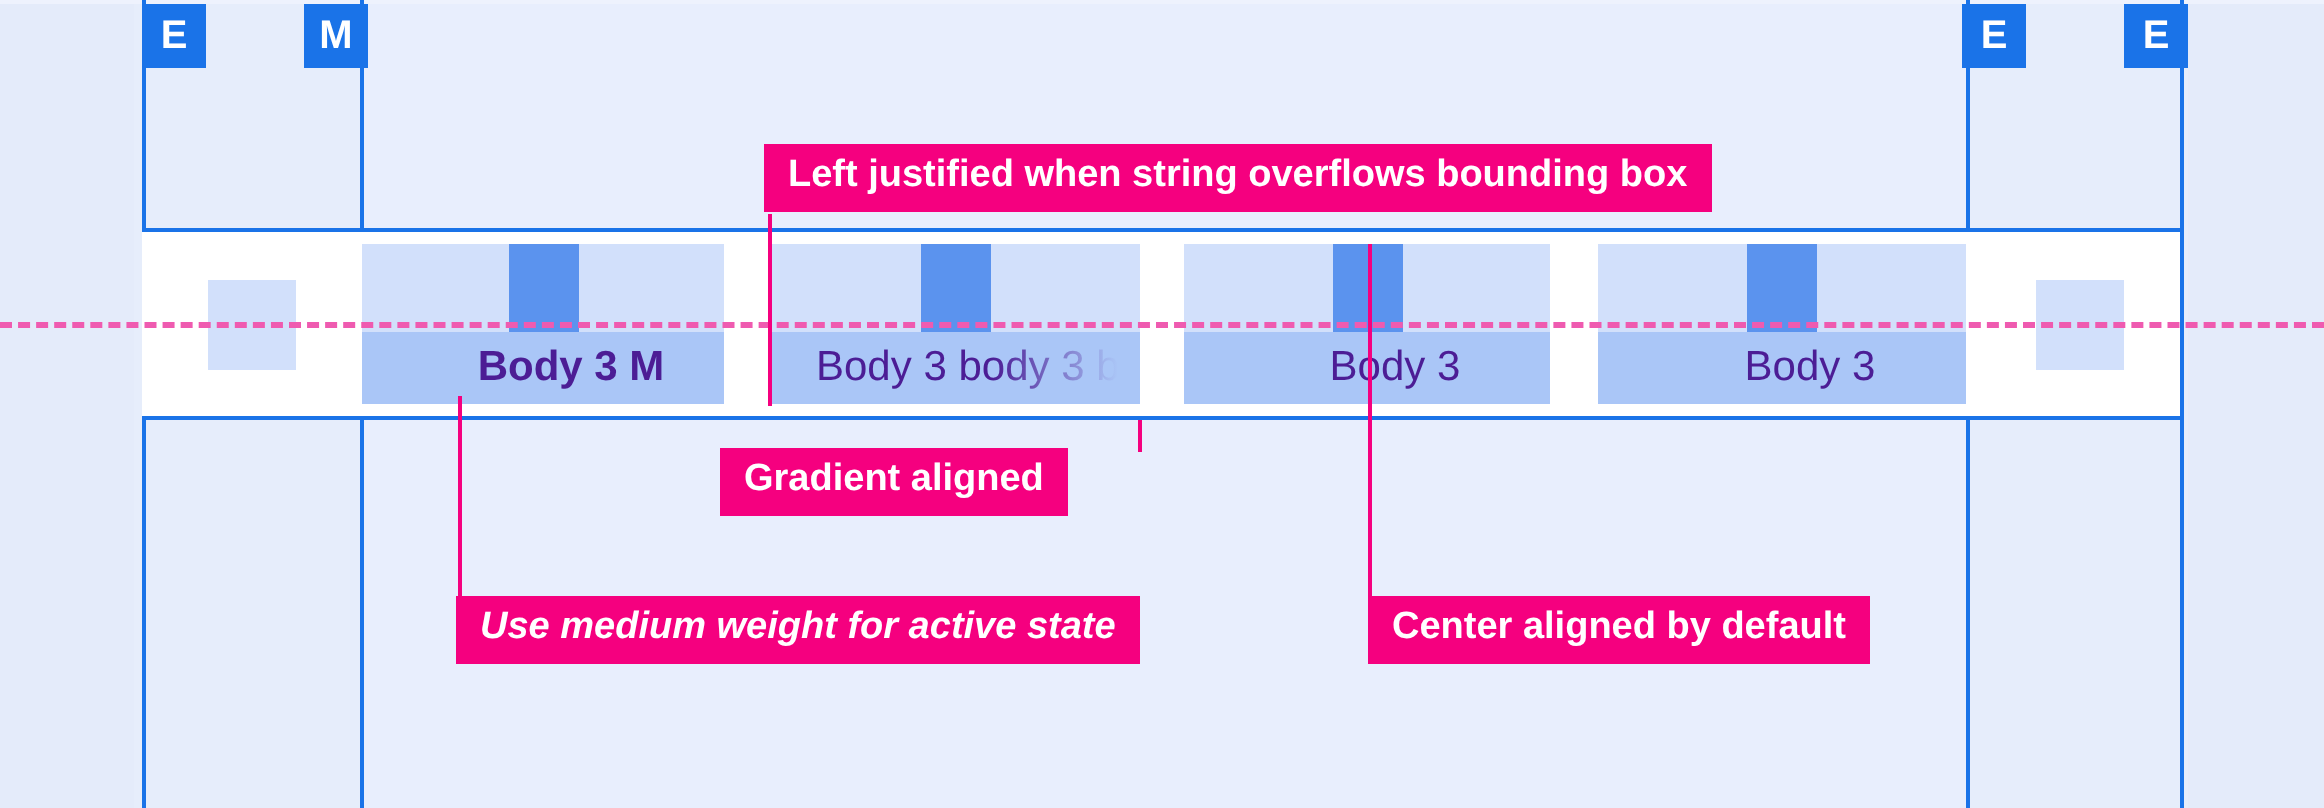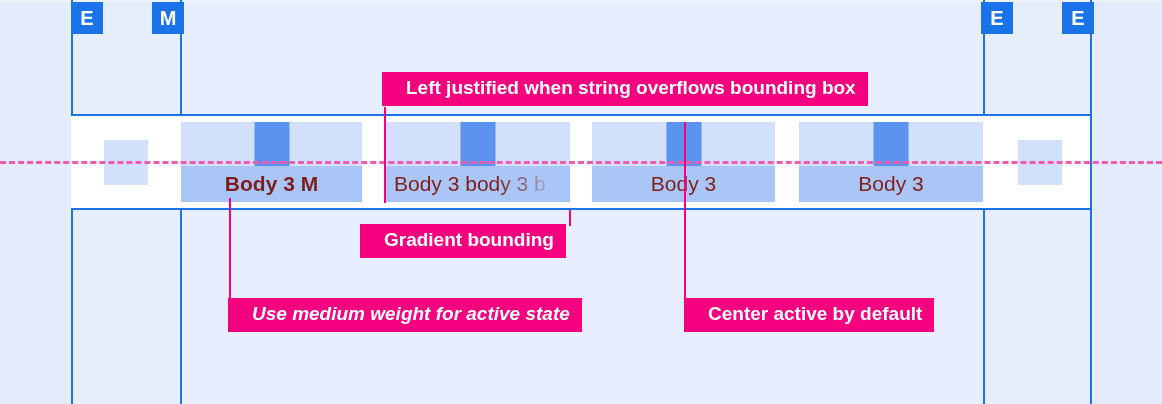--- a/index.html
+++ b/index.html
@@ -115,26 +115,26 @@
     left: 0;
     top: 44px;
     width: 100%;
     height: 36px;
     background: #aac6f7;
     overflow: hidden;
   }
   .card-label {
     position: absolute;
     top: 0;
-    left: 0;
+    left: 14px;
     width: 100%;
     height: 36px;
     line-height: 36px;
     font-size: 21px;
-    color: #7f1d1d;
+    color: #4c1d95;
     text-align: center;
     white-space: nowrap;
   }
   .card-label.medium {
     font-weight: bold;
   }
   .card-label.leftjust {
     text-align: left;
     padding-left: 9px;
     box-sizing: border-box;
@@ -161,21 +161,21 @@
   }
 
   
   .anno-label {
     position: absolute;
     background: #f5007f;
     color: #ffffff;
     font-size: 19px;
     font-weight: bold;
     white-space: nowrap;
-    padding: 5px 12px 7px 24px;
+    padding: 5px 12px 7px 12px;
     box-sizing: border-box;
     line-height: 22px;
   }
   .anno-line {
     position: absolute;
     background: #f5007f;
     width: 2px;
   }
 
   
@@ -253,20 +253,20 @@
         </div>
       </div>
     </div>
 
   <div class="baseline"></div>
 
   <div id="annotations-layer">
       <div class="anno-line" style="left: 384px; top: 107px; height: 96px;"></div>
       <div class="anno-label" style="left: 382px; top: 72px;">Left justified when string overflows bounding box</div>
       <div class="anno-line" style="left: 569px; top: 210px; height: 16px;"></div>
-      <div class="anno-label" style="left: 360px; top: 224px;">Gradient bounding</div>
+      <div class="anno-label" style="left: 360px; top: 224px;">Gradient aligned</div>
       <div class="anno-line" style="left: 229px; top: 198px; height: 102px;"></div>
       <div class="anno-label" style="left: 228px; top: 298px; font-style: italic;">Use medium weight for active state</div>
       <div class="anno-line" style="left: 684px; top: 122px; height: 178px;"></div>
-      <div class="anno-label" style="left: 684px; top: 298px;">Center active by default</div>
+      <div class="anno-label" style="left: 684px; top: 298px;">Center aligned by default</div>
     </div>
 
 </div>
 
 </body></html>

